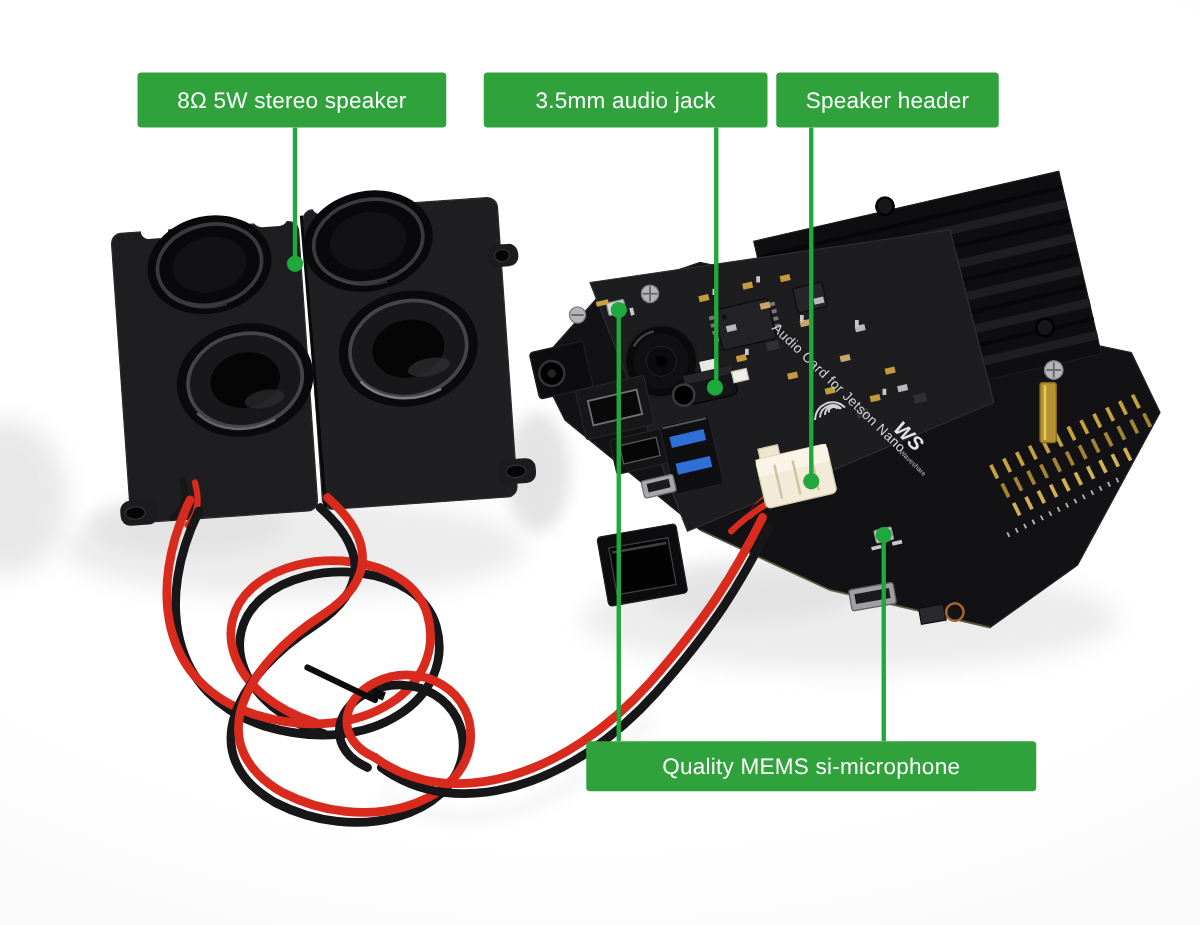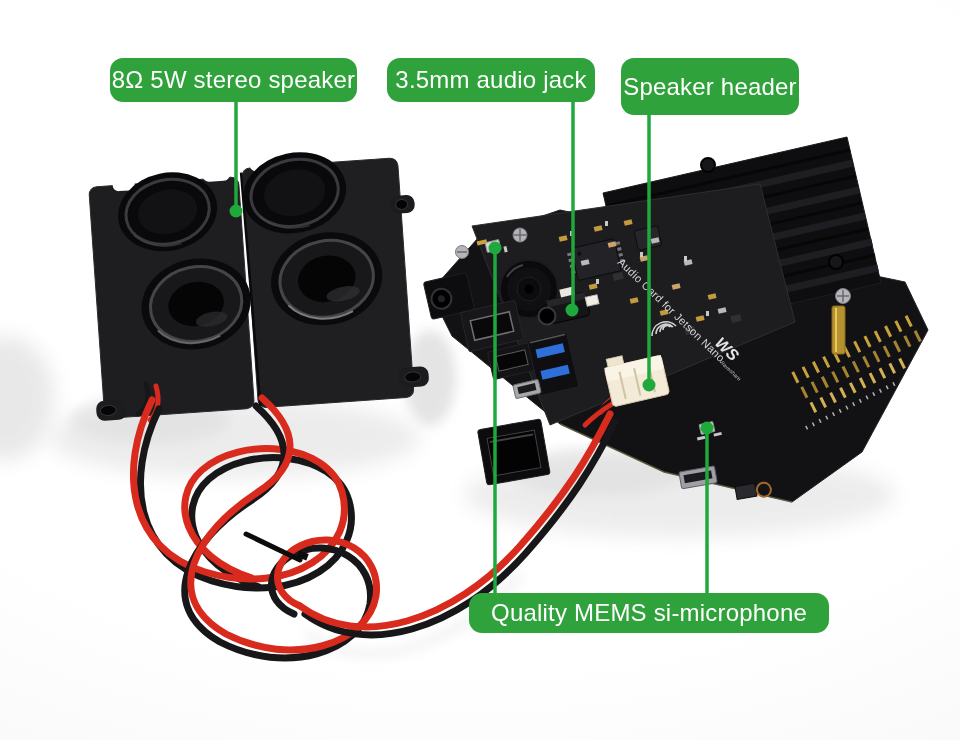--- a/index.html
+++ b/index.html
@@ -5,23 +5,23 @@
   html,body{margin:0;padding:0;background:#fff;}
   .stage{
     position:relative;width:960px;height:740px;overflow:hidden;
     background:radial-gradient(120% 95% at 48% 38%, #ffffff 55%, #f8f8f8 85%, #efefef 100%);
     font-family:"Liberation Sans","DejaVu Sans",sans-serif;
   }
   svg.scene{position:absolute;left:0;top:0;}
   .callout{
     position:absolute;
     background:#2FA23C;
-    border-radius:13px;
+    border-radius:3px;
     display:flex;align-items:center;justify-content:center;
-    color:#FFFFFF;font-size:24px;font-weight:400;letter-spacing:.2px;
+    color:#FFFFFF;font-size:18px;font-weight:400;letter-spacing:.2px;
     white-space:nowrap;z-index:5;
   }
   .cl{stroke:#1FA93C;stroke-width:3.5px;}
   .cd{fill:#1FA93C;}
   .silk{font-family:"Liberation Sans","DejaVu Sans",sans-serif;}
 </style>
 </head>
 <body>
 
 <div class="stage">
@@ -327,23 +327,23 @@
     <line class="cl" x1="495" x2="495" y1="253" y2="593"></line>
     <circle class="cd" cx="495" cy="248" r="6.5"></circle>
     <line class="cl" x1="707" x2="707" y1="433" y2="593"></line>
     <circle class="cd" cx="707" cy="428" r="6.5"></circle>
   </g>
 </svg>
 
 <div class="callout" style="left: 110px; top: 58px; width: 247px; height: 44px;">
   <span>8Ω 5W stereo speaker</span>
 </div>
-<div class="callout" style="left: 387px; top: 58px; width: 208px; height: 44px;">
+<div class="callout" style="left: 387px; top: 58px; width: 227px; height: 44px;">
   <span>3.5mm audio jack</span>
 </div>
-<div class="callout" style="left: 621px; top: 58px; width: 178px; height: 57px;">
+<div class="callout" style="left: 621px; top: 58px; width: 178px; height: 44px;">
   <span>Speaker header</span>
 </div>
 <div class="callout" style="left: 469px; top: 593px; width: 360px; height: 40px;">
   <span>Quality MEMS si-microphone</span>
 </div>
 
 </div>
 
 </body></html>

